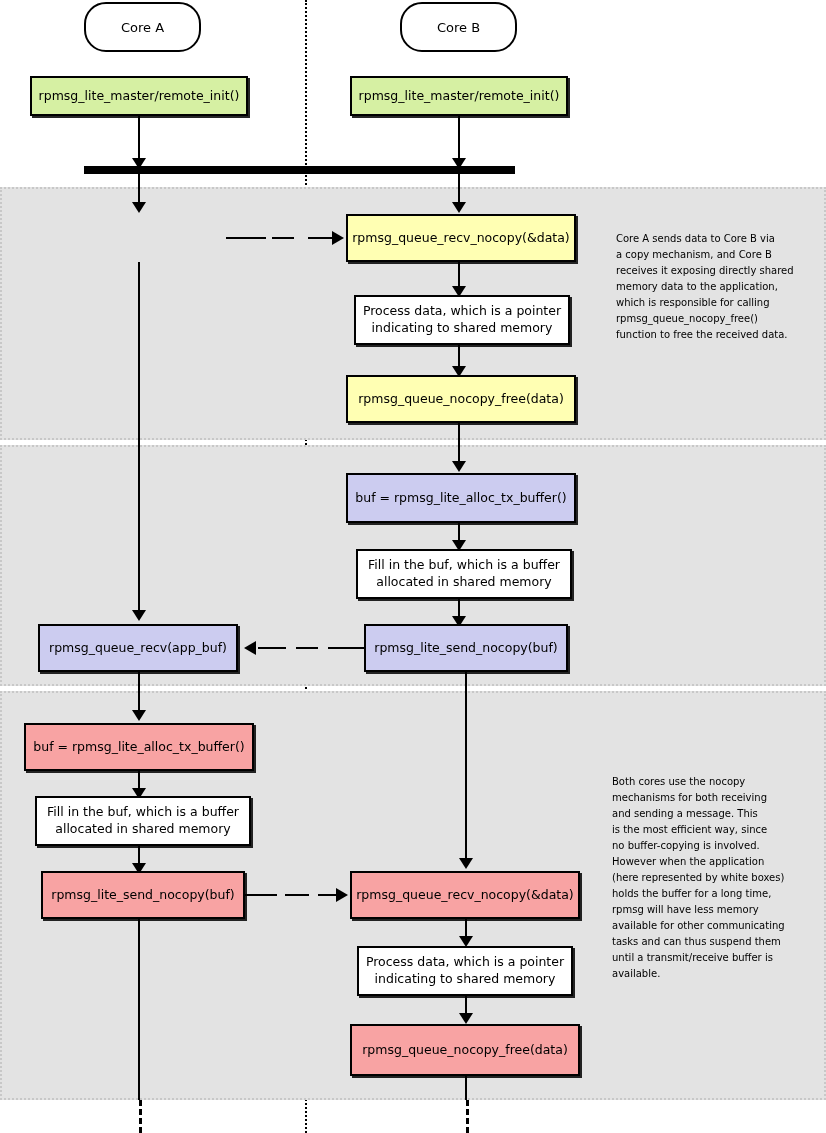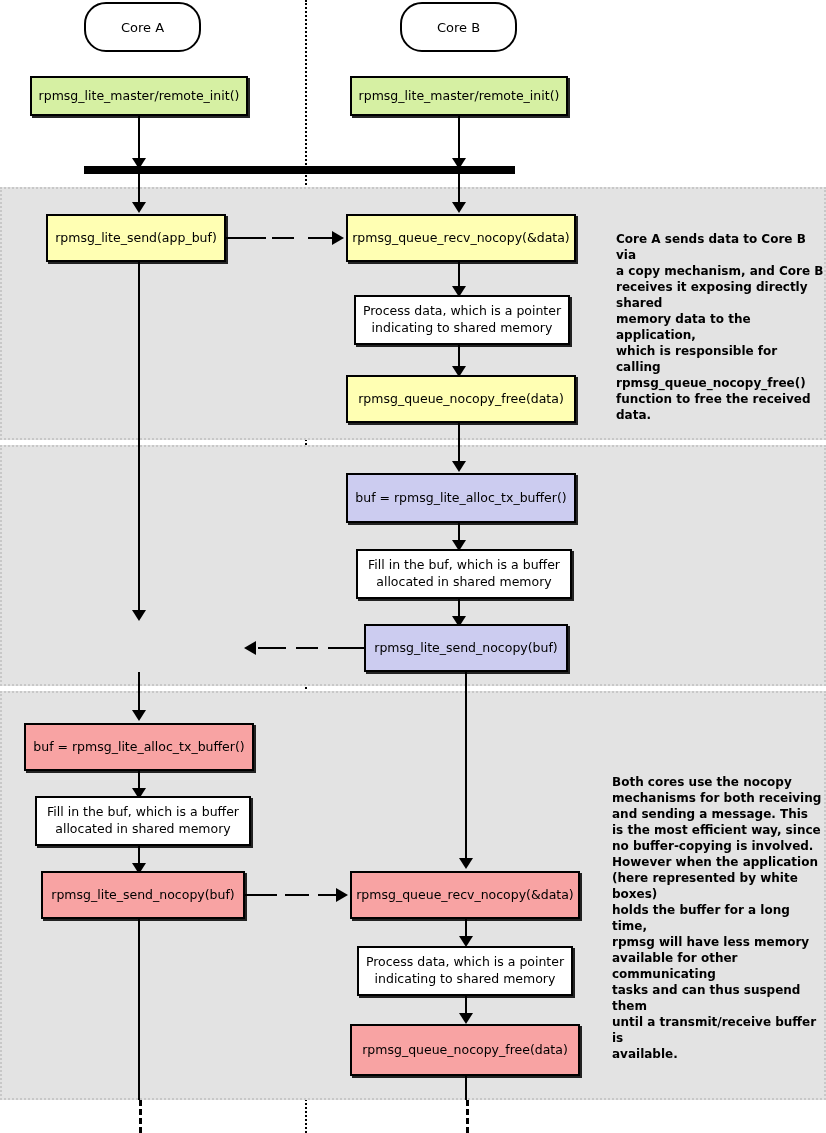--- a/index.html
+++ b/index.html
@@ -96,25 +96,24 @@
   }
   .arrowhead-left {
     position: absolute;
     width: 0; height: 0;
     border-top: 7px solid transparent;
     border-bottom: 7px solid transparent;
     border-right: 12px solid #000;
   }
   .note {
     position: absolute;
-    font-size: 12px;
+    font-size: 10px;
     line-height: 16px;
     color: #000;
     white-space: pre-line;
-    font-weight: bold;
   }
 </style>
 </head>
 <body>
 
 <div id="canvas">
 
   <div class="divider" style="left:305px; top:0px; height:1133px;"></div>
 
   <div class="band" style="left:0px; top:187px; width:826px; height:253px;"></div>
@@ -140,23 +139,20 @@
   <div class="vline" style="left:458px; top:116px; height:45px;"></div>
   <div class="arrowhead-down" style="left:452px; top:158px;"></div>
 
   <div class="syncbar" style="left:84px; top:166px; width:431px; height:8px;"></div>
 
   <div class="vline" style="left:138px; top:174px; height:30px;"></div>
   <div class="arrowhead-down" style="left:132px; top:202px;"></div>
   <div class="vline" style="left:458px; top:174px; height:30px;"></div>
   <div class="arrowhead-down" style="left:452px; top:202px;"></div>
 
-  <div class="nodebox yellow" style="left:46px; top:214px; width:180px; height:48px;">
-    <span style="white-space: pre-line;">rpmsg_lite_send(app_buf)</span>
-  </div>
 
   <div class="nodebox yellow" style="left:346px; top:214px; width:230px; height:48px;">
     <span style="white-space: pre-line;">rpmsg_queue_recv_nocopy(&amp;data)</span>
   </div>
 
   <div class="hline" style="left:226px; top:237px; width:40px;"></div>
   <div class="hline" style="left:272px; top:237px; width:22px;"></div>
   <div class="hline" style="left:308px; top:237px; width:28px;"></div>
   <div class="arrowhead-right" style="left:332px; top:231px;"></div>
 
@@ -201,20 +197,23 @@
 allocated in shared memory</span>
   </div>
 
   <div class="vline" style="left:458px; top:599px; height:22px;"></div>
   <div class="arrowhead-down" style="left:452px; top:616px;"></div>
 
   <div class="nodebox purple" style="left:364px; top:624px; width:204px; height:48px;">
     <span style="white-space: pre-line;">rpmsg_lite_send_nocopy(buf)</span>
   </div>
 
+  <div class="nodebox purple" style="left:38px; top:624px; width:200px; height:48px;">
+    <span style="white-space: pre-line;">rpmsg_queue_recv(app_buf)</span>
+  </div>
 
   <div class="arrowhead-left" style="left:244px; top:641px;"></div>
   <div class="hline" style="left:258px; top:647px; width:28px;"></div>
   <div class="hline" style="left:296px; top:647px; width:22px;"></div>
   <div class="hline" style="left:328px; top:647px; width:36px;"></div>
 
 
   <div class="vline" style="left:138px; top:672px; height:42px;"></div>
   <div class="arrowhead-down" style="left:132px; top:710px;"></div>
 

